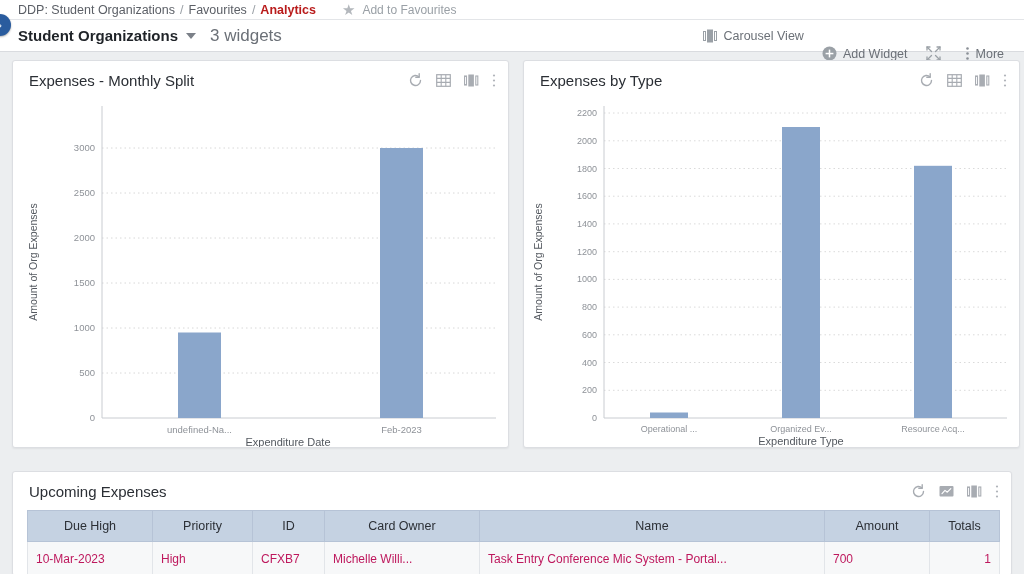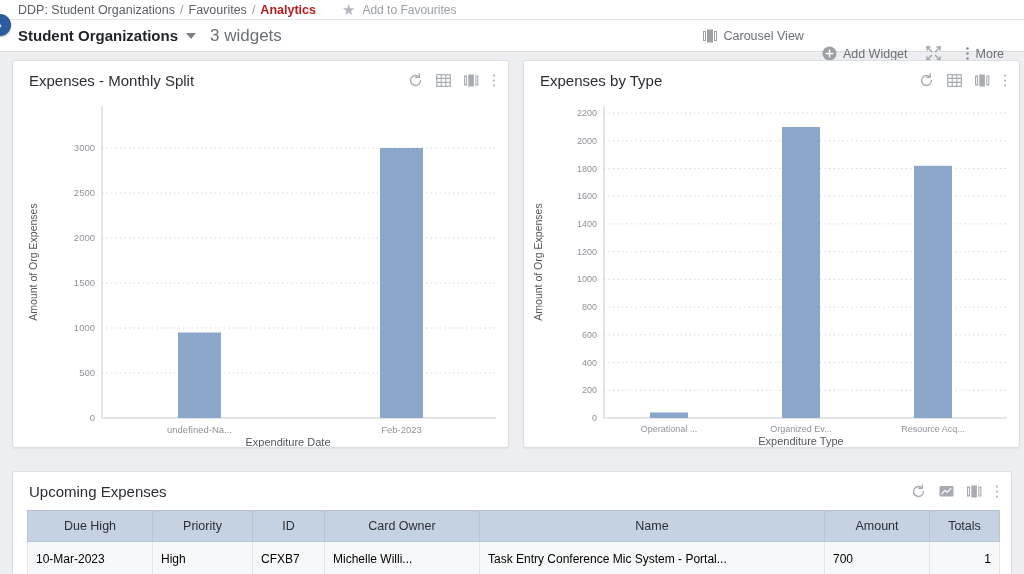--- a/index.html
+++ b/index.html
@@ -120,21 +120,21 @@
     border: 1px solid #b6c3d6;
     color: #2b2f35;
     font-size: 12.5px;
     font-weight: normal;
     height: 31px;
     text-align: center;
   }
   table.grid td {
     background: #f7f8f9;
     border: 1px solid #e2e5e9;
-    color: #000000;
+    color: #be185d;
     font-size: 12px;
     height: 34px;
     padding: 0 8px;
   }
   td.c-right { text-align: right; }
 </style>
 </head>
 <body>
 
 <div class="breadcrumb-bar">

